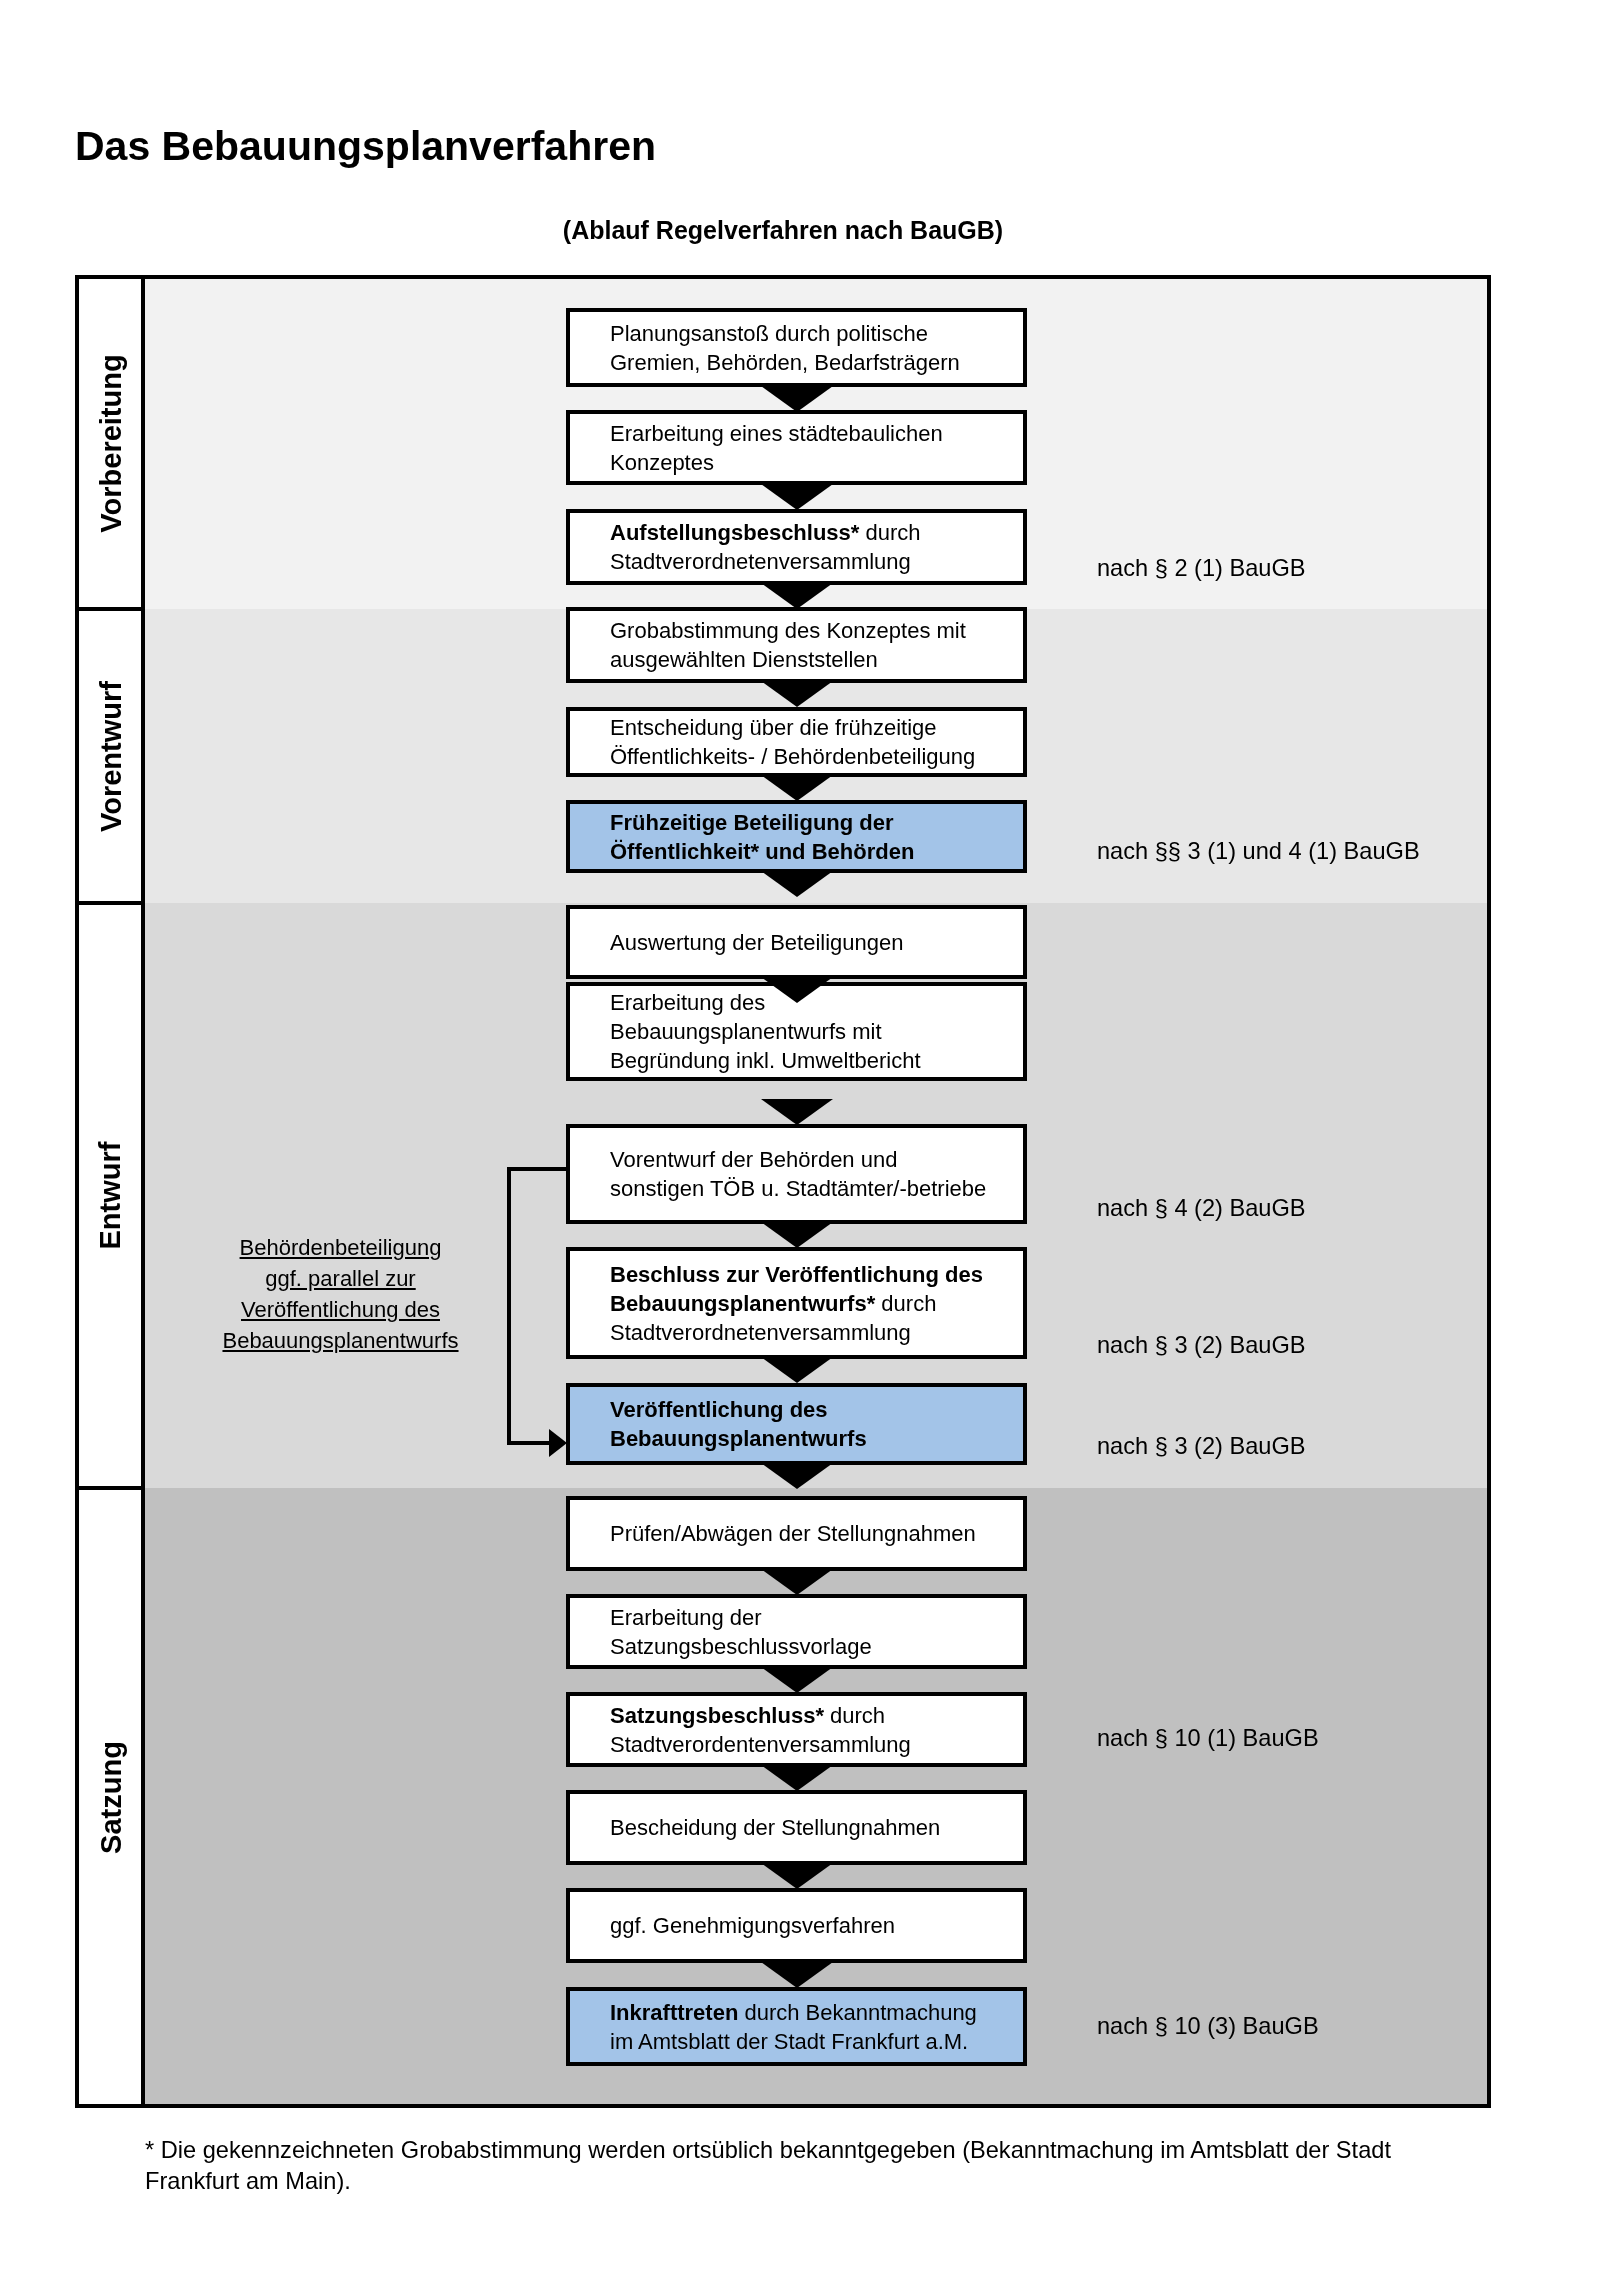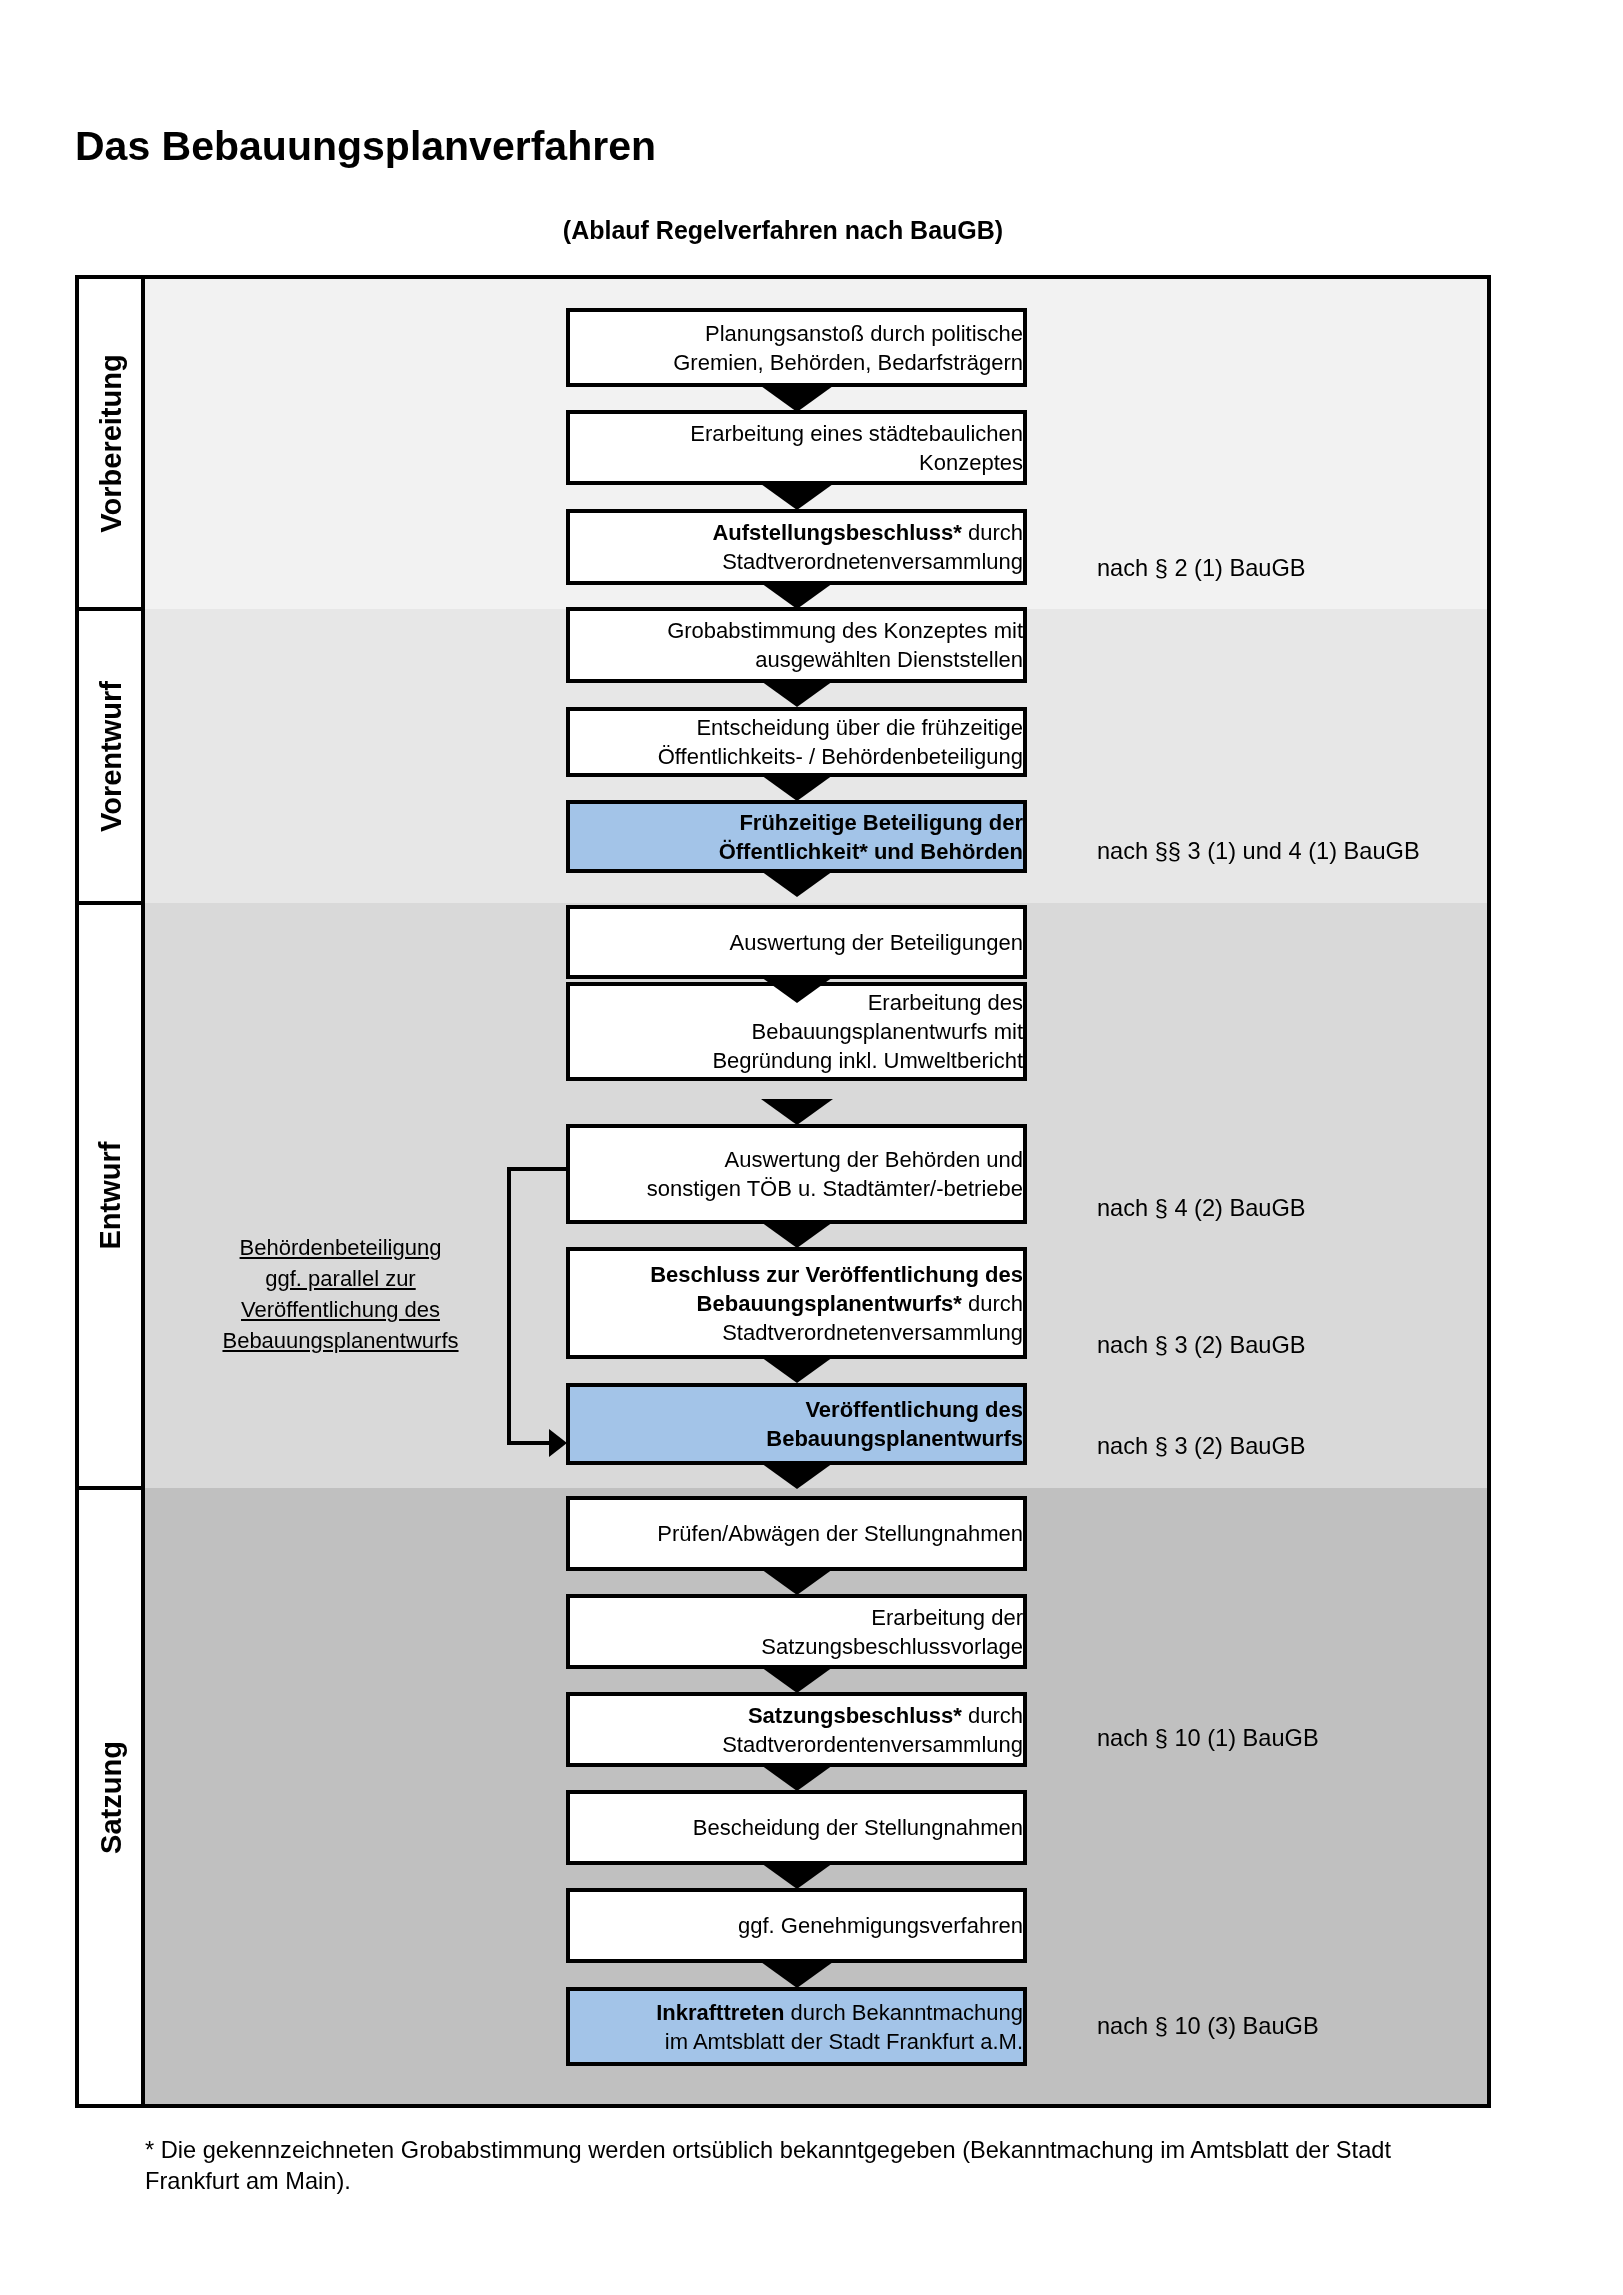--- a/index.html
+++ b/index.html
@@ -15,21 +15,21 @@
   
   .outer{position:absolute;left:75px;top:275px;width:1416px;height:1833px;border:4.6px solid #000;box-sizing:border-box;}
   .colbg{position:absolute;left:80px;top:279px;width:62px;height:1824px;background:#fff;}
   .coldiv{position:absolute;left:141px;top:275px;width:3.9px;height:1833px;background:#000;}
   .hline{position:absolute;left:75px;width:70px;height:3.9px;background:#000;}
   .phase{position:absolute;left:80px;width:62px;display:flex;align-items:center;justify-content:center;}
   .phase span{transform:rotate(-90deg);white-space:nowrap;font-weight:bold;font-size:29px;}
   
   .step{position:absolute;left:566px;width:461px;background:#fff;border:4.6px solid #000;box-sizing:border-box;
         display:flex;align-items:center;justify-content:center;}
-  .step .t{white-space:pre-line;text-align:right;font-size:22px;line-height:29px;width:100%;margin-left:40px;}
+  .step .t{white-space:pre-line;text-align:left;font-size:22px;line-height:29px;width:100%;margin-left:40px;}
   .step .b{font-weight:bold;}
   .step.hl{background:var(--highlight,#a3c4e8);}
   
   .arrow{position:absolute;left:761px;width:0;height:0;border-left:36px solid transparent;border-right:36px solid transparent;border-top:26px solid #000;}
   
   .law{position:absolute;left:1097px;font-size:23.6px;white-space:nowrap;}
   
   .note{position:absolute;left:203px;top:1232px;width:275px;text-align:center;font-size:22px;line-height:31px;white-space:pre-line;text-decoration:underline;}
   .bk{position:absolute;background:#000;}
   .bkhead{position:absolute;left:549px;top:1429px;width:0;height:0;border-top:14.4px solid transparent;border-bottom:14.4px solid transparent;border-left:18.3px solid #000;}
@@ -103,21 +103,21 @@
   </div>
 <div class="step" style="top:905px;height:74px">
     <div class="t"><span class="b"></span><span>Auswertung der Beteiligungen</span></div>
   </div>
 <div class="step" style="top:982px;height:99px">
     <div class="t"><span class="b"></span><span>Erarbeitung des
 Bebauungsplanentwurfs mit
 Begründung inkl. Umweltbericht</span></div>
   </div>
 <div class="step" style="top:1124px;height:100px">
-    <div class="t"><span class="b"></span><span>Auswertung der Behörden und
+    <div class="t"><span class="b"></span><span>Vorentwurf der Behörden und
 sonstigen TÖB u. Stadtämter/-betriebe</span></div>
   </div>
 <div class="step" style="top:1247px;height:112px">
     <div class="t"><span class="b">Beschluss zur Veröffentlichung des
 Bebauungsplanentwurfs*</span><span> durch
 Stadtverordnetenversammlung</span></div>
   </div>
 <div class="step hl" style="top:1383px;height:82px">
     <div class="t"><span class="b">Veröffentlichung des
 Bebauungsplanentwurfs</span><span></span></div>

